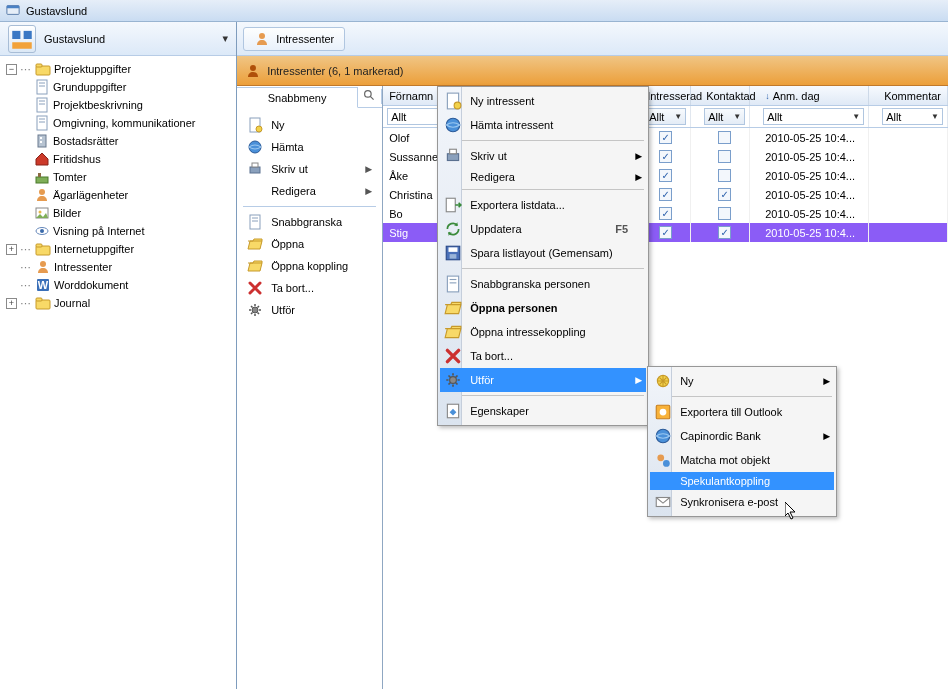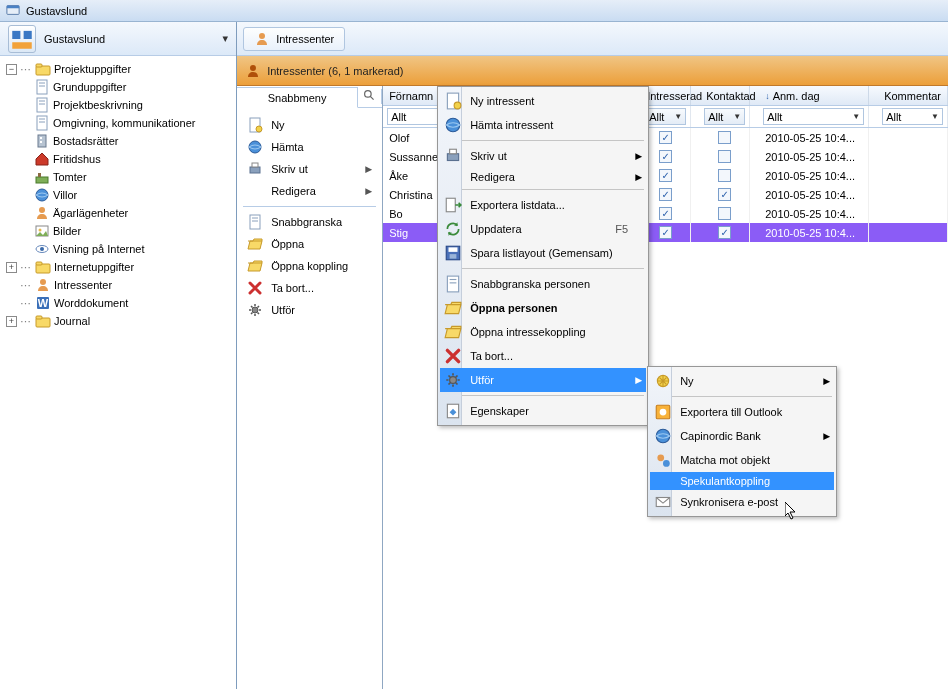--- a/index.html
+++ b/index.html
@@ -57,21 +57,21 @@
 .filter-box .dd { font-size: 8px; color: #333; }
 .grid-body .grid-row { height: 19px; }
 .grid-body .grid-row .cell { padding: 2px 6px; border-right: 1px solid #f0f0f0; display: flex; align-items: center; }
 .grid-body .grid-row.selected { background: #8b5cf6; color: #fff; }
 .chk { width: 13px; height: 13px; border: 1px solid #7a9ecb; background: #f3f7fc; display: inline-flex; align-items: center; justify-content: center; font-size: 10px; color: #2a5fab; margin: auto; }
 
 
 .ctx { position: absolute; background: #f5f5f5; border: 1px solid #979797; box-shadow: 2px 2px 4px rgba(0,0,0,.25); padding: 2px; }
 .ctx-item { display: flex; align-items: center; gap: 8px; padding: 3px 18px 3px 4px; position: relative; justify-content: flex-end; }
 .ctx-item .lbl { flex: 1; }
-.ctx-item .sc { color: #555; margin-left: 20px; }
+.ctx-item .sc { color: #555; margin-left: 20px; font-weight: bold; }
 .ctx-item .arr { position: absolute; right: 4px; font-size: 9px; }
 .ctx-item.hi { background: #3392ff; color: #fff; }
 .ctx-item.bold .lbl { font-weight: bold; }
 .ctx-sep { height: 1px; background: #c5c5c5; margin: 3px 2px; }
 .ctx .gutter { position: absolute; left: 0; top: 0; bottom: 0; width: 24px; background: linear-gradient(#f2f5fa,#dbe4ef); border-right: 1px solid #c5cedb; }
 .ctx-item .ic { width: 18px; display: inline-flex; align-items: center; justify-content: center; z-index: 1; }
 
 .cursor { position: absolute; width: 16px; height: 20px; z-index: 10; }
 </style>
 </head>
@@ -164,29 +164,20 @@
             <svg viewBox="0 0 16 16">
               <rect x="2" y="8" width="12" height="6" fill="#7fae58" stroke="#4a7a2b"></rect>
               <rect x="4" y="4" width="3" height="4" fill="#8b6b43"></rect>
             </svg>
           </span>
           <span>Tomter</span>
         </div>
         <div class="tree-item lvl2">
           <span class="ico16">
             <svg viewBox="0 0 16 16">
-              <circle cx="8" cy="8" r="6" fill="#4a90d9" stroke="#2a5a99"></circle>
-              <path d="M2 8 Q8 4 14 8 Q8 12 2 8" fill="none" stroke="#9cc9f2"></path>
-            </svg>
-          </span>
-          <span>Villor</span>
-        </div>
-        <div class="tree-item lvl2">
-          <span class="ico16">
-            <svg viewBox="0 0 16 16">
               <circle cx="8" cy="5" r="3" fill="#e69b50"></circle>
               <path d="M3 14c0-3 2-5 5-5s5 2 5 5" fill="#e69b50"></path>
             </svg>
           </span>
           <span>Ägarlägenheter</span>
         </div>
         <div class="tree-item lvl2">
           <span class="ico16">
             <svg viewBox="0 0 16 16">
               <rect x="2" y="3" width="12" height="10" fill="#fff" stroke="#888"></rect>

